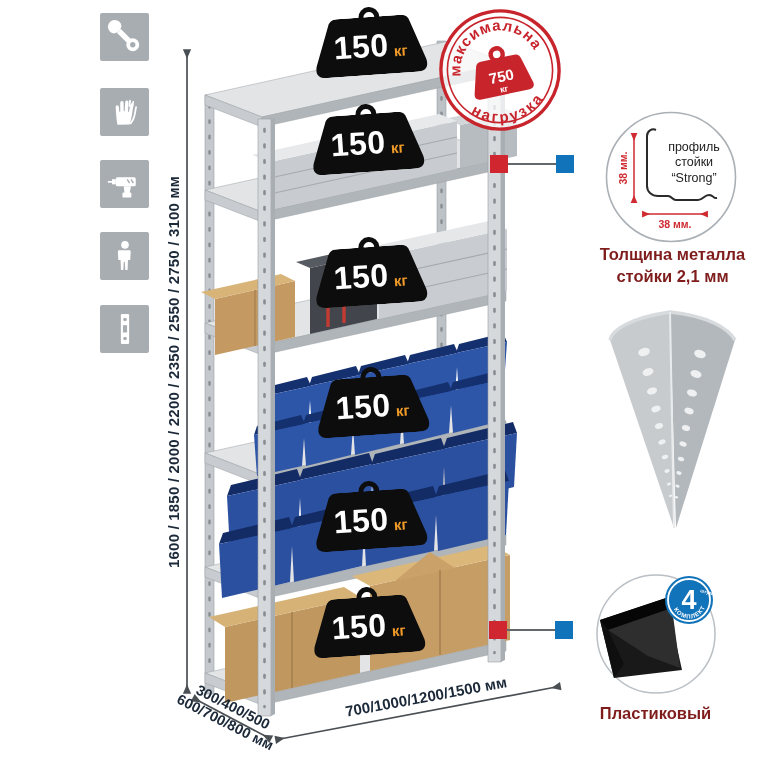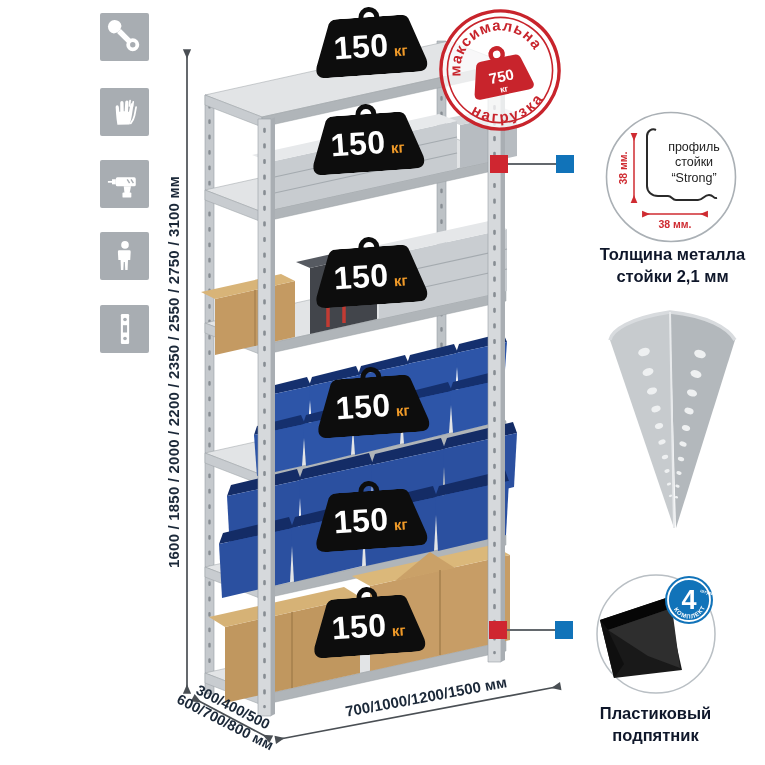--- a/index.html
+++ b/index.html
@@ -27,21 +27,21 @@
   .wval{font-size:32px;font-weight:800;color:#fff;letter-spacing:.5px;}
   .wunit{font-size:15px;font-weight:bold;color:#f09a28;margin-left:5px;margin-top:12px;}
 
   
   .sq{position:absolute;width:18px;height:18px;}
   .sq.red{background:#cf2630;}
   .sq.blue{background:#1173b9;}
   .cline{position:absolute;height:2px;background:#63686d;}
 
   
-  .caption{position:absolute;text-align:center;color:#0f172a;font-size:16.5px;font-weight:bold;line-height:22px;}
+  .caption{position:absolute;text-align:center;color:#7f1d1d;font-size:16.5px;font-weight:bold;line-height:22px;}
 
   
   .dimtext{position:absolute;text-align:center;color:#1b2838;font-weight:bold;}
   .dim-left{left:148px;top:698px;width:162px;font-size:14.5px;line-height:17px;transform:rotate(27deg);}
   .dim-right{left:310px;top:688px;width:232px;font-size:15px;transform:rotate(-10.5deg);}
 </style>
 </head>
 <body>
 
 <div class="stage">
@@ -321,21 +321,20 @@
     <circle cx="27" cy="27" r="21" fill="none" stroke="#fff" stroke-width="1.8"></circle>
     <text x="27" y="36" text-anchor="middle" font-size="27" font-weight="bold" fill="#fff">4</text>
     <text transform="translate(38,19) rotate(14)" font-size="4.6" font-weight="bold" fill="#fff">штуки</text>
     <path id="badgeArc" d="M10.5,32.5 A17,17 0 0 0 43.5,32.5" fill="none"></path>
     <text font-size="6" font-weight="bold" fill="#fff" letter-spacing="0.8" style="text-transform:uppercase">
       <textPath href="#badgeArc" startOffset="50%" text-anchor="middle">в комплекте</textPath>
     </text>
   </svg>
   <div class="caption" style="left:573px;top:702px;width:165px">
     <div>Пластиковый</div>
-    <div>подпятник</div>
   </div>
 
   <svg class="abs" style="left:150px;top:665px" width="430" height="100" viewBox="0 0 430 100">
     <defs>
       <marker id="arrB" viewBox="0 0 8 8" refX="4" refY="4" markerWidth="6.5" markerHeight="6.5" orient="auto-start-reverse">
         <path d="M0.5,4 L7.5,1 L7.5,7 Z" fill="#4a4f54"></path>
       </marker>
     </defs>
     <line x1="47" y1="35" x2="117" y2="72" stroke="#4a4f54" stroke-width="1.7" marker-start="url(#arrB)" marker-end="url(#arrB)"></line>
     <line x1="130" y1="74" x2="406" y2="22" stroke="#4a4f54" stroke-width="1.7" marker-start="url(#arrB)" marker-end="url(#arrB)"></line>

